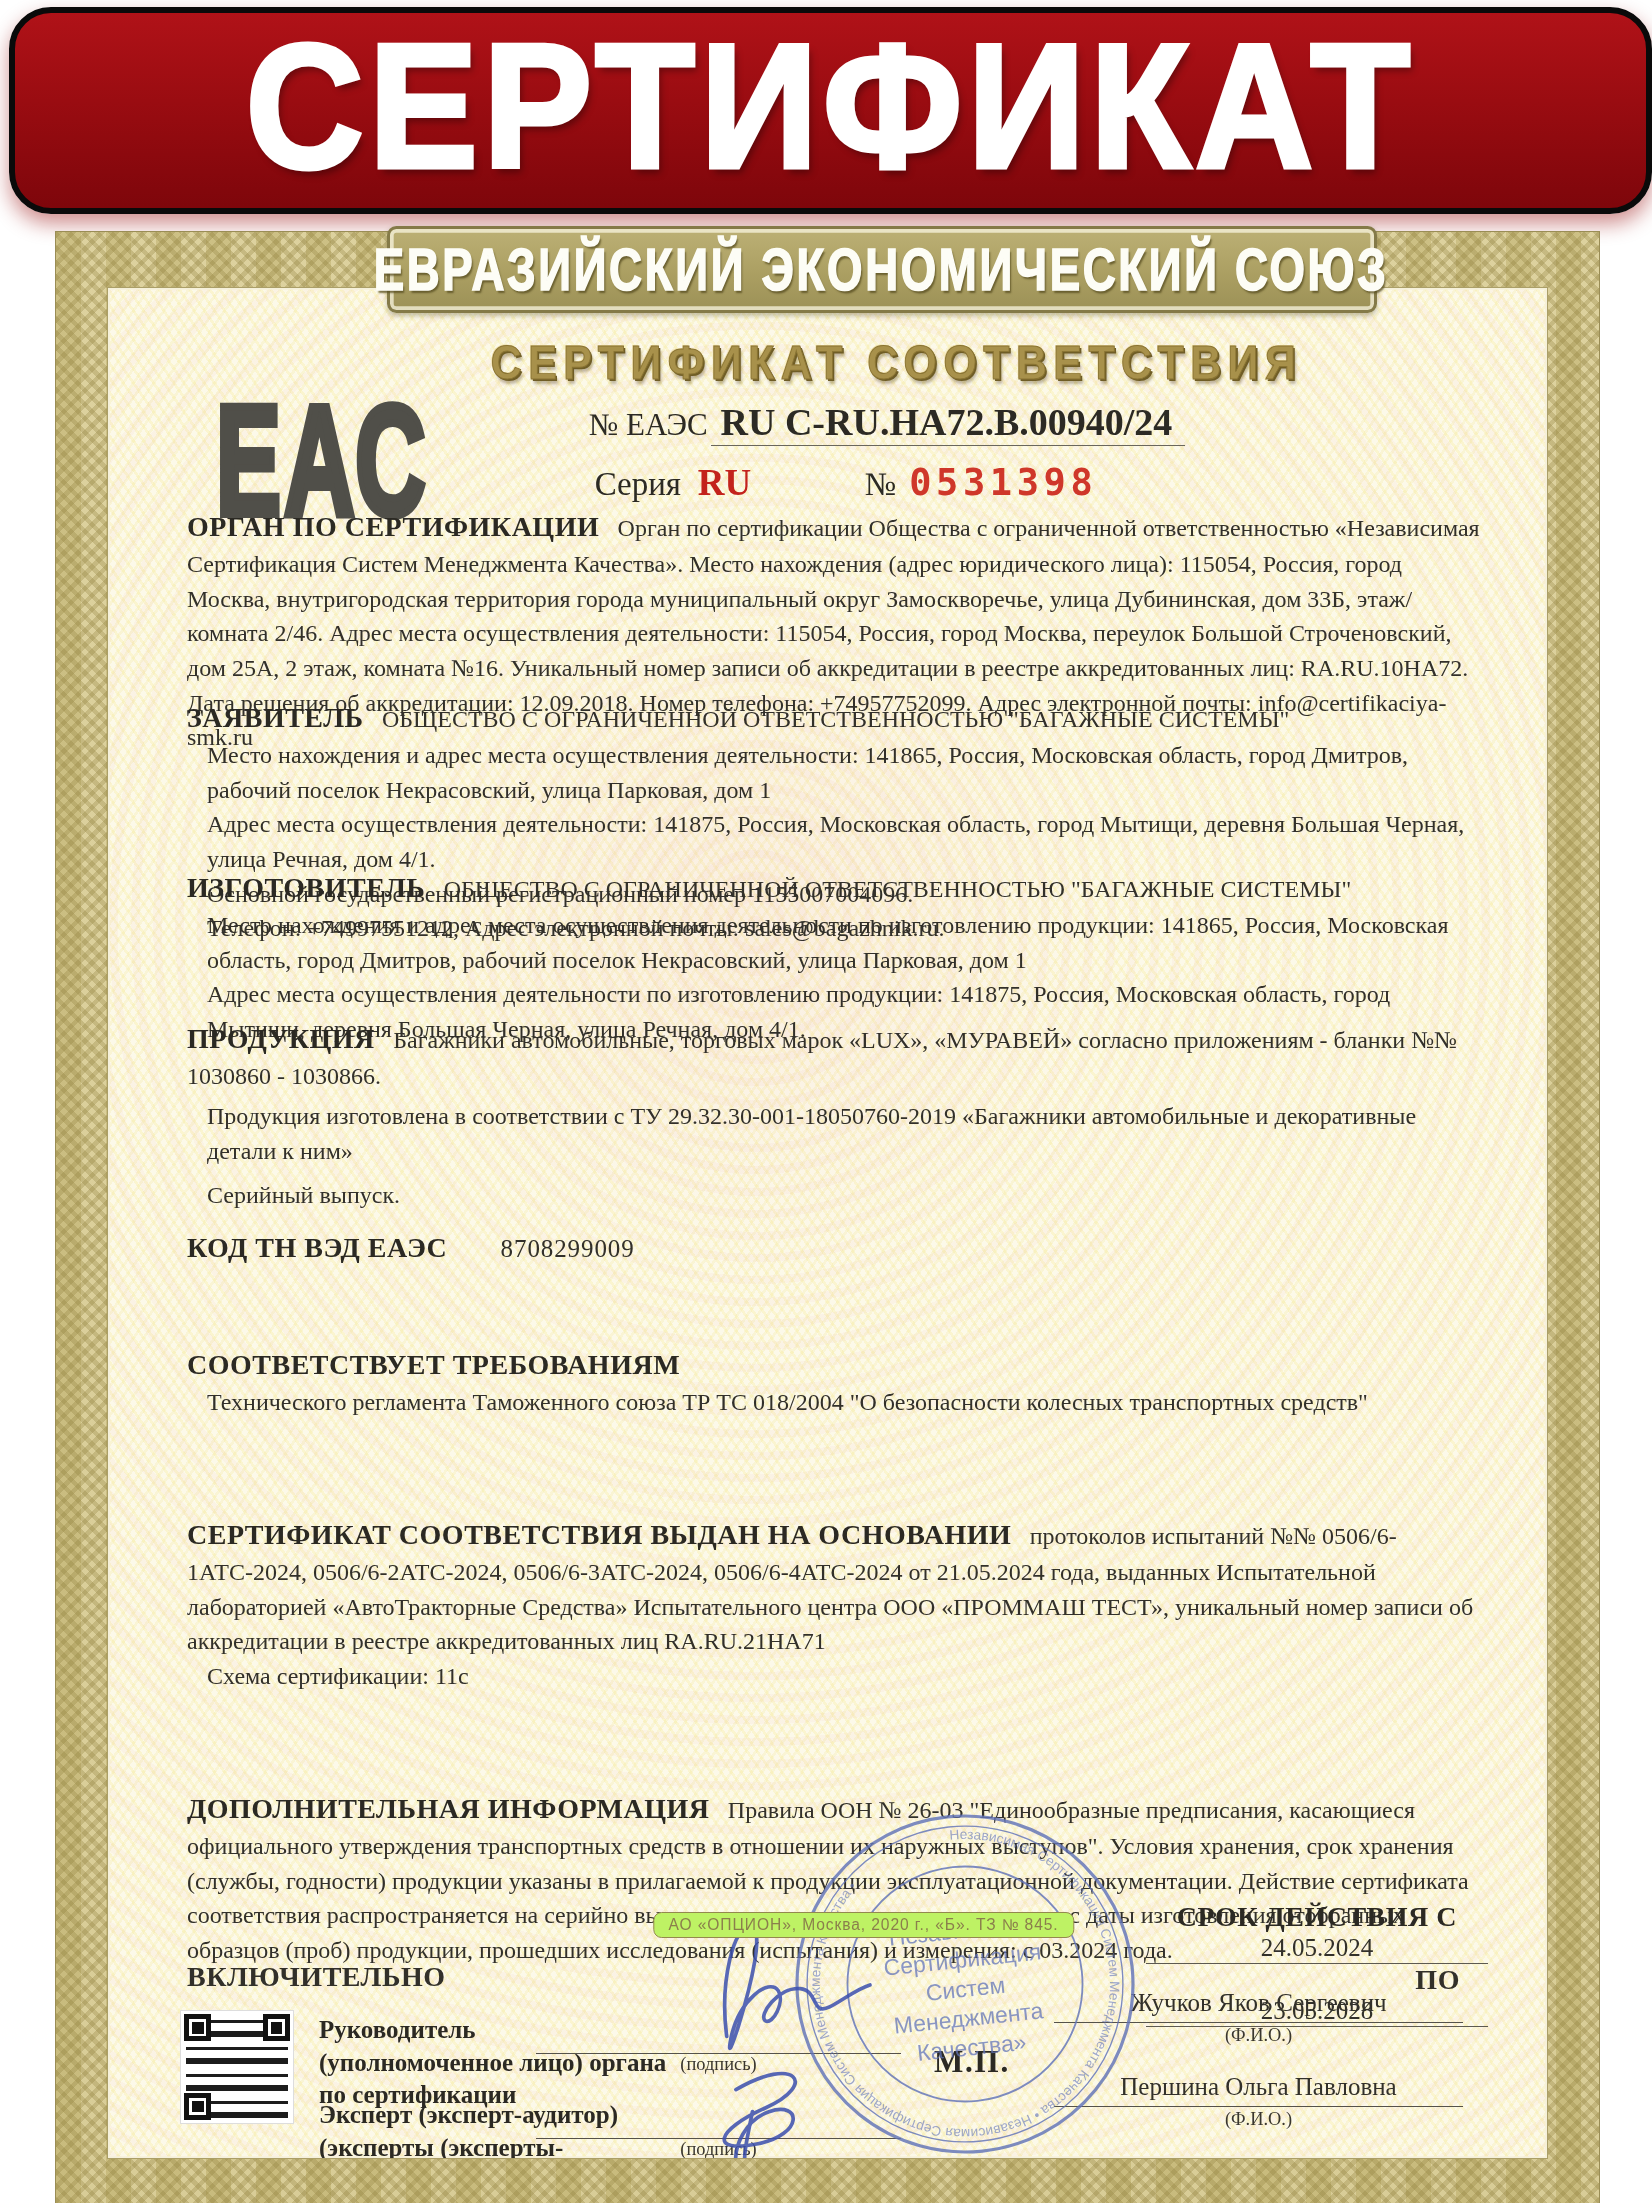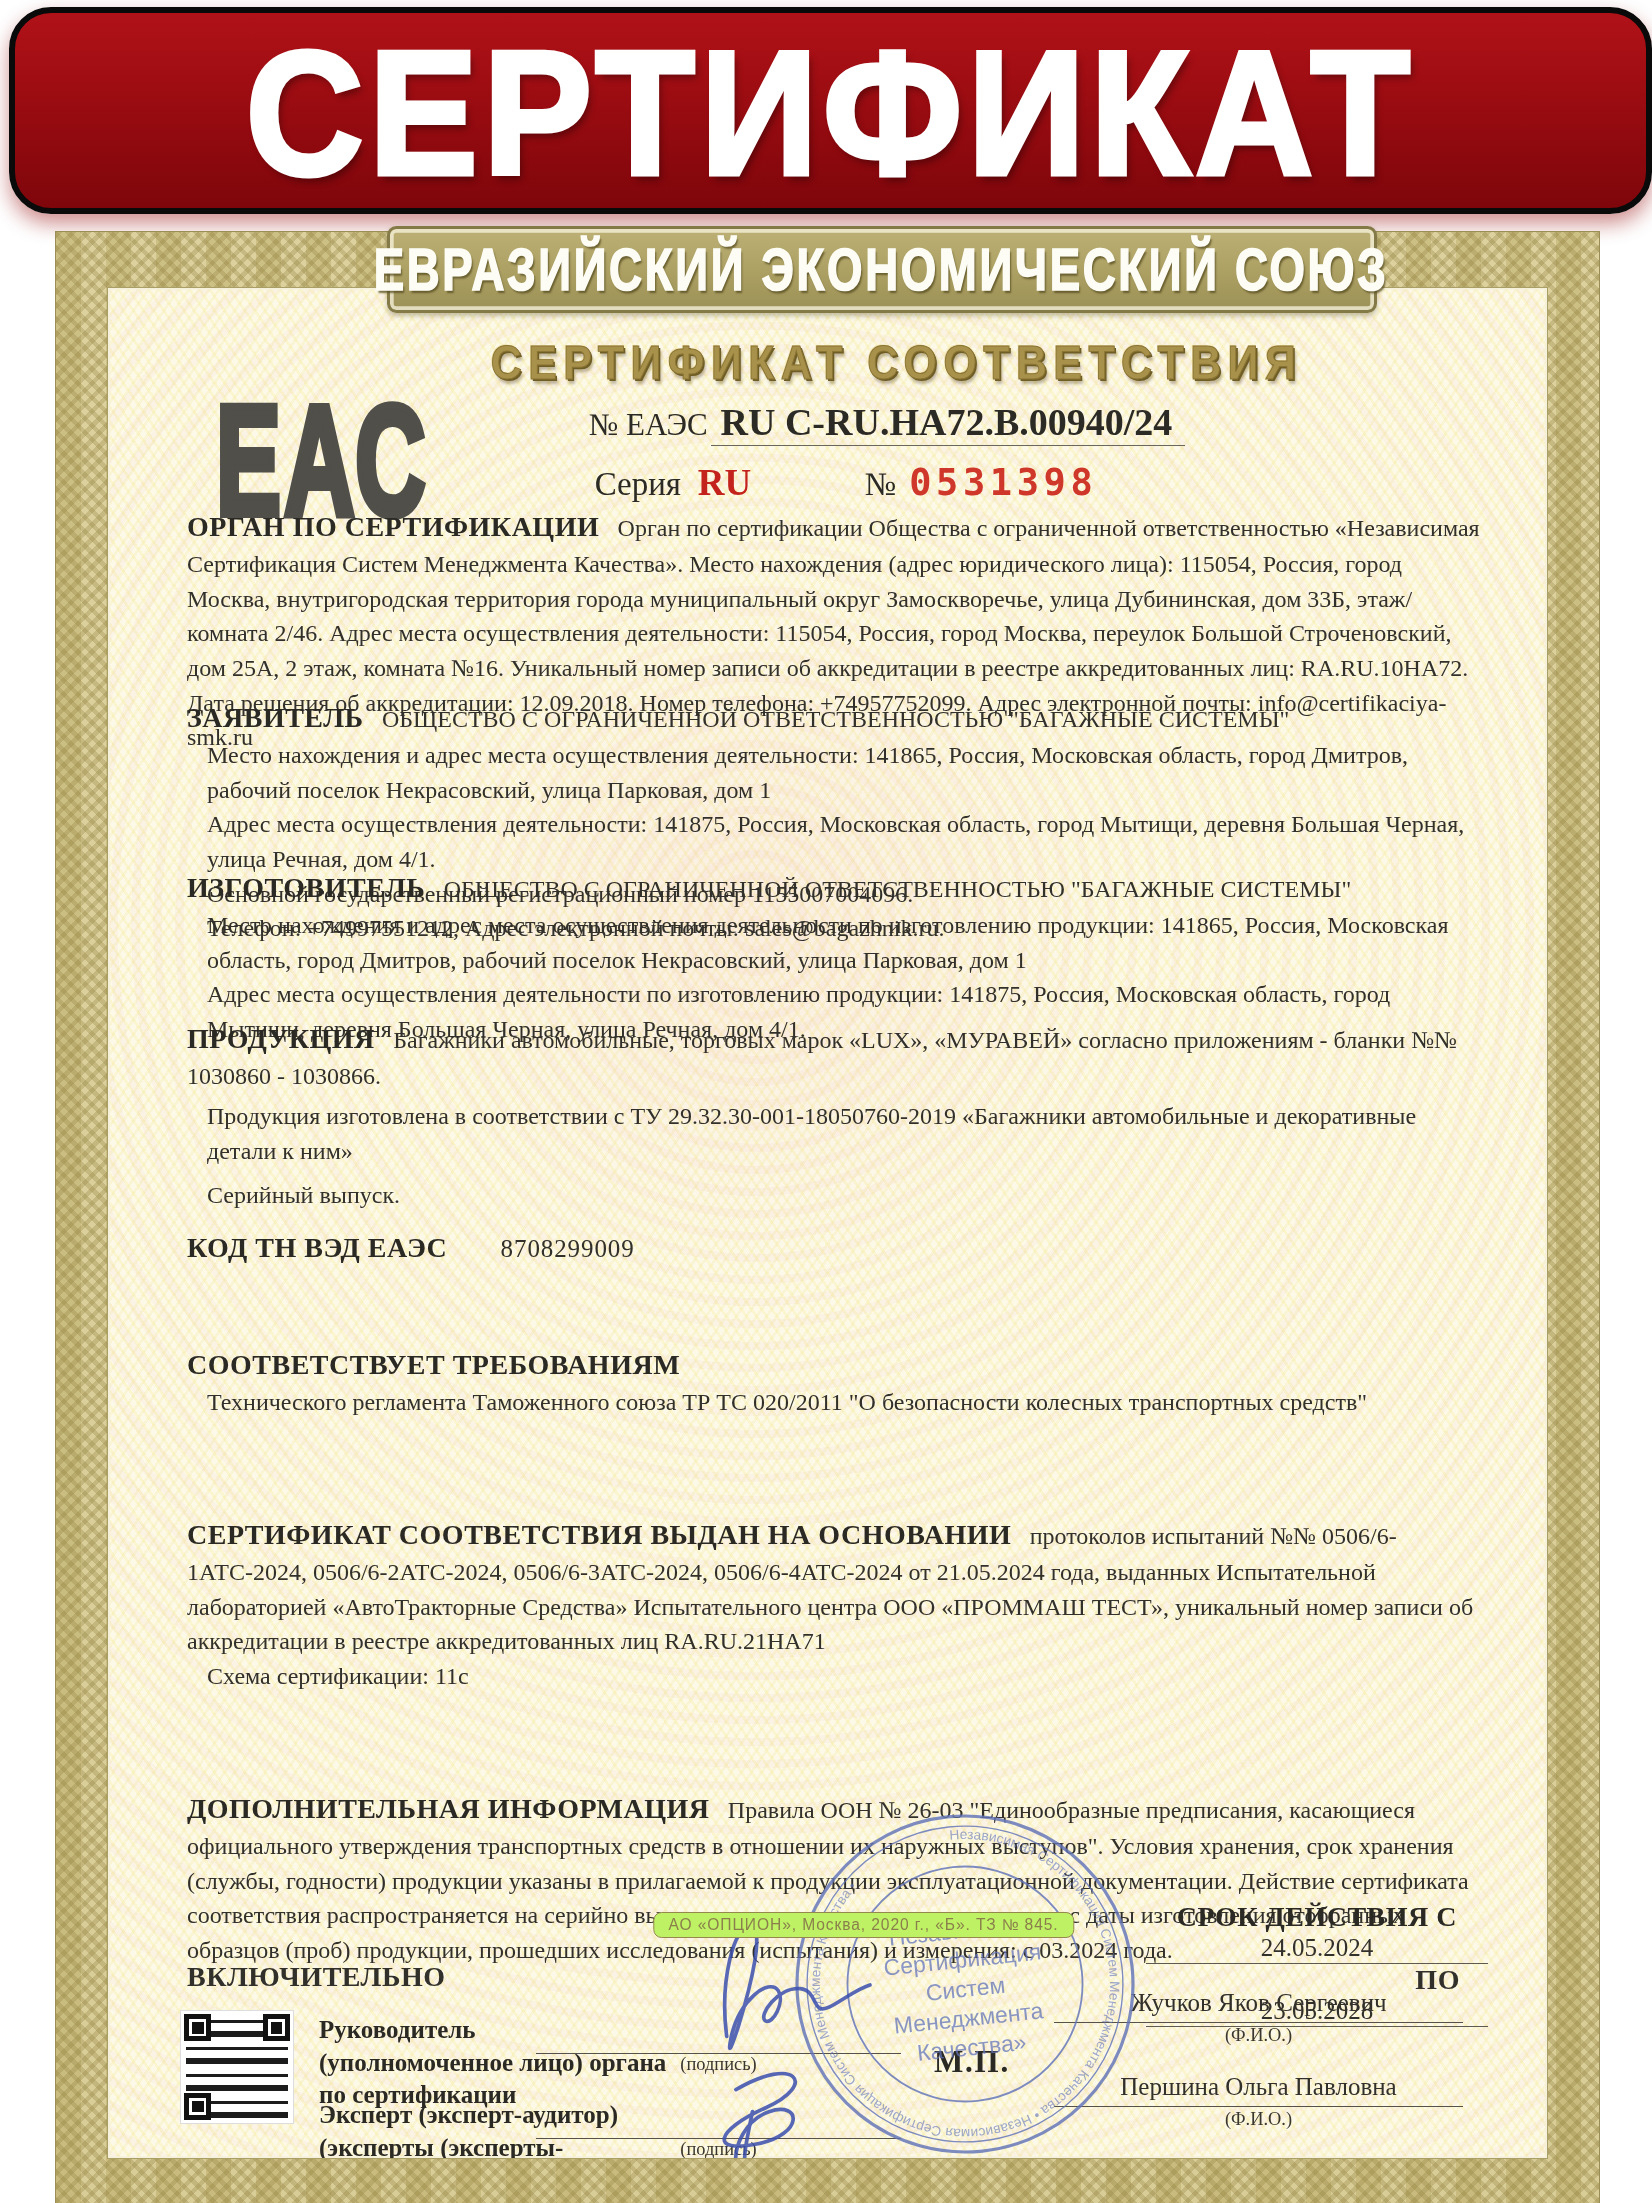--- a/index.html
+++ b/index.html
@@ -4,21 +4,21 @@
 <style>
   html,body{margin:0;padding:0;background:#fff;}
   .page{position:relative;width:1653px;height:2204px;background:#ffffff;overflow:hidden;
         font-family:"Liberation Serif",serif;color:#32302a;}
 
   
   .banner{position:absolute;left:9.2px;top:7.3px;width:1631px;height:195px;
     background:linear-gradient(180deg,#b01218 0%,#9a0c11 45%,#7e060b 100%);
     border:6.4px solid #0a0a0a;border-radius:42px;
     box-shadow:0 9.2px 20px rgba(150,10,10,.45);
-    display:flex;align-items:flex-end;justify-content:center;}
+    display:flex;align-items:flex-start;justify-content:center;}
   .banner-text{font-family:"Liberation Sans",sans-serif;font-weight:700;font-size:163px;
     color:#fff;letter-spacing:5.5px;-webkit-text-stroke:4.6px #fff;
     transform:scaleY(1.08);text-shadow:3.7px 5.5px 7.3px rgba(0,0,0,.35);white-space:nowrap;}
 
   
   .cert{position:absolute;left:55px;top:231px;width:1543px;height:1971px;
     background:
       repeating-linear-gradient(45deg,rgba(146,130,62,.30) 0 4.6px,rgba(255,255,255,0) 4.6px 10px),
       repeating-linear-gradient(-45deg,rgba(146,130,62,.30) 0 4.6px,rgba(255,252,240,0) 4.6px 10px),
       repeating-linear-gradient(90deg,rgba(186,172,102,.40) 0 25px,rgba(226,216,166,.40) 25px 50px),
@@ -165,21 +165,21 @@
         <p class="ind mt6">Продукция изготовлена в соответствии с ТУ 29.32.30-001-18050760-2019 «Багажники автомобильные и декоративные детали к ним»</p>
         <p class="ind mt10">Серийный выпуск.</p>
       </div>
 
       <div class="sec" style="top:940px;">
         <p><span class="sec-h">КОД ТН ВЭД ЕАЭС</span><span class="kod-value">8708299009</span></p>
       </div>
 
       <div class="sec" style="top:1057px;">
         <p><span class="sec-h">СООТВЕТСТВУЕТ ТРЕБОВАНИЯМ</span></p>
-        <p class="ind">Технического регламента Таможенного союза ТР ТС 020/2011 "О безопасности колесных транспортных средств"</p>
+        <p class="ind">Технического регламента Таможенного союза ТР ТС 018/2004 "О безопасности колесных транспортных средств"</p>
       </div>
 
       <div class="sec" style="top:1227px;">
         <p><span class="sec-h">СЕРТИФИКАТ СООТВЕТСТВИЯ  ВЫДАН НА ОСНОВАНИИ</span><span>протоколов испытаний №№ 0506/6-1АТС-2024, 0506/6-2АТС-2024, 0506/6-3АТС-2024, 0506/6-4АТС-2024 от 21.05.2024 года, выданных Испытательной лабораторией «АвтоТракторные Средства» Испытательного центра ООО «ПРОММАШ ТЕСТ», уникальный номер записи об аккредитации в реестре аккредитованных лиц RA.RU.21НА71</span></p>
         <p class="ind">Схема сертификации: 11с</p>
       </div>
 
       <div class="sec" style="top:1501px;">
         <p><span class="sec-h">ДОПОЛНИТЕЛЬНАЯ ИНФОРМАЦИЯ</span><span>Правила ООН № 26-03 "Единообразные предписания, касающиеся официального утверждения транспортных средств в отношении их наружных выступов". Условия хранения, срок хранения (службы, годности) продукции указаны в прилагаемой к продукции эксплуатационной документации. Действие сертификата соответствия распространяется на серийно выпускаемую продукцию, изготовленную с даты изготовления отобранных образцов (проб) продукции, прошедших исследования (испытания) и измерения: с 03.2024 года.</span></p>
       </div>

